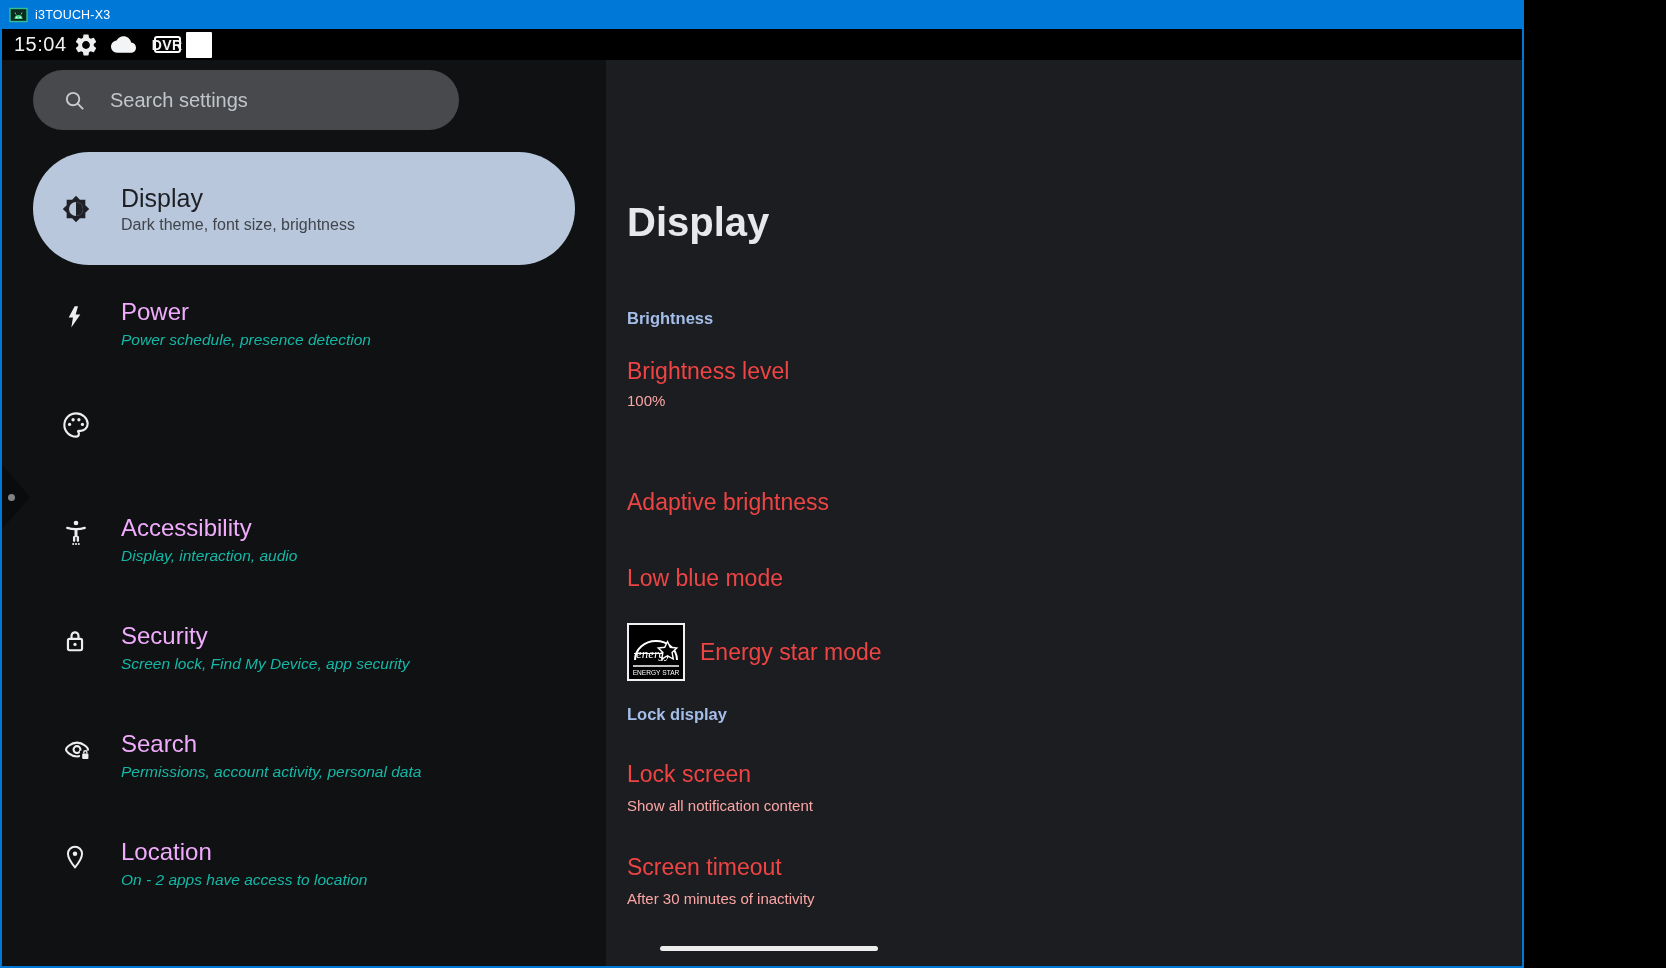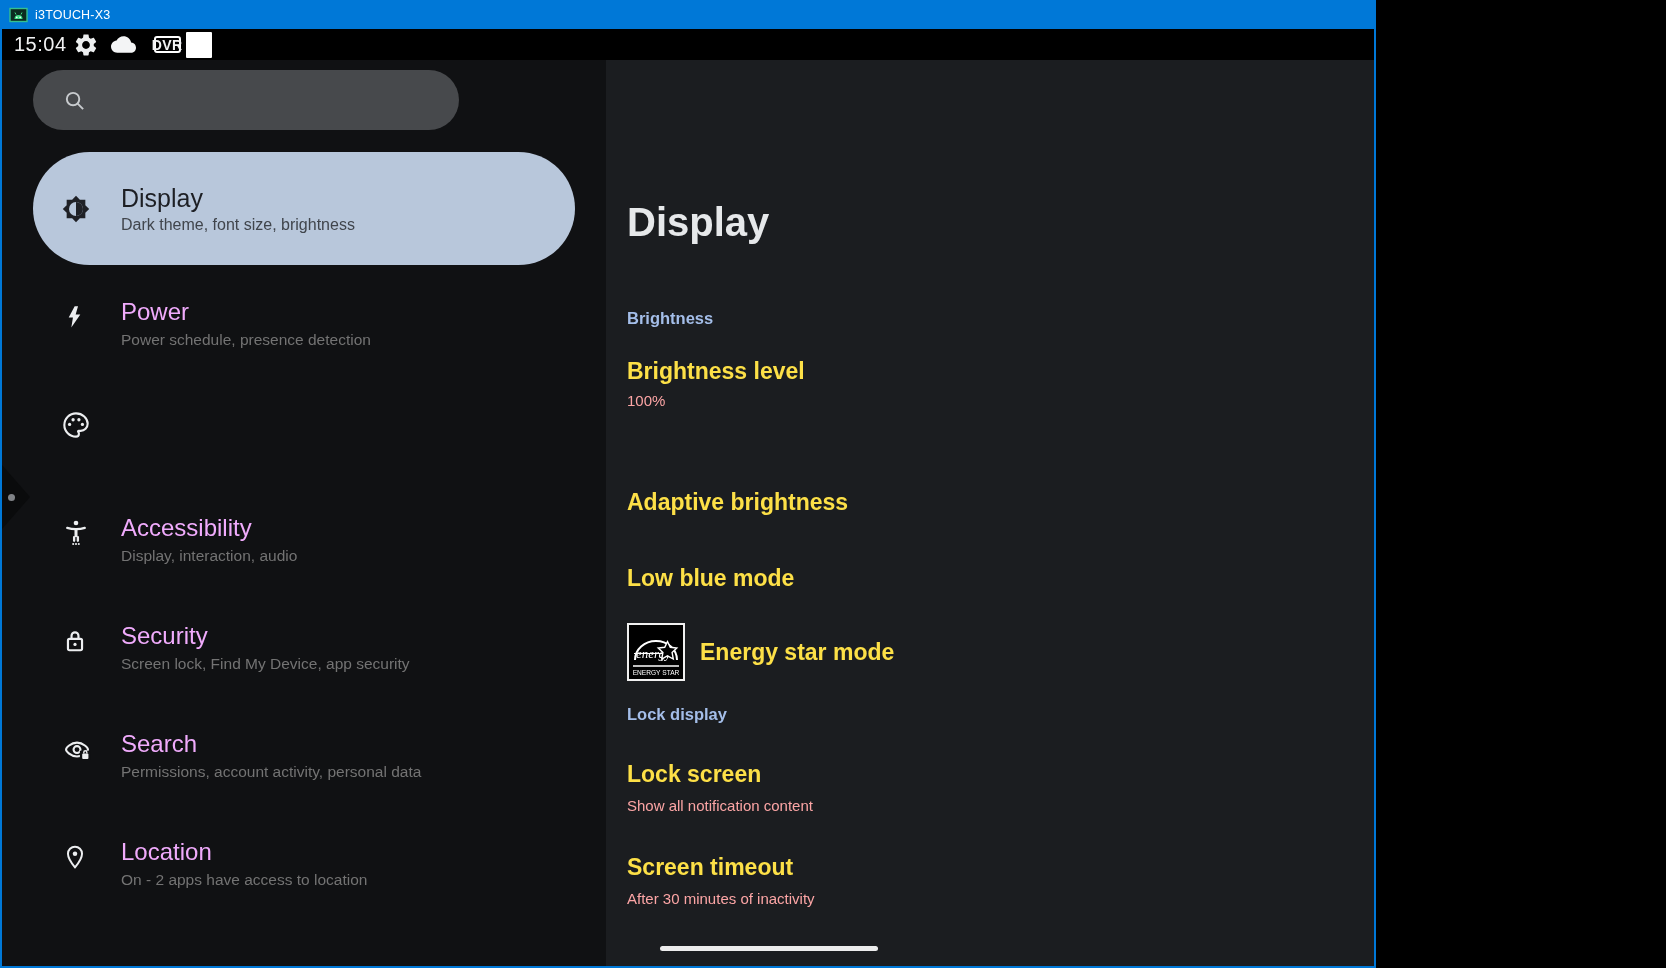--- a/index.html
+++ b/index.html
@@ -1,17 +1,17 @@
 <!DOCTYPE html>
 <html><head>
 <meta charset="utf-8">
 <style>
   * { margin:0; padding:0; box-sizing:border-box; }
   body { background:#000; font-family:"Liberation Sans", sans-serif; }
-  .window { position:relative; width:1376px; height:968px; overflow:hidden; background:#1b1d20; }
+  .window { position:relative; width:1524px; height:968px; overflow:hidden; background:#1b1d20; }
 
   
   .titlebar { position:absolute; left:0; top:0; width:1666px; height:29px; background:#0078d7;
               display:flex; align-items:center; color:#fff; }
   .titlebar-icon { margin-left:9px; width:19px; height:17px; display:flex; align-items:center; }
   .titlebar-title { margin-left:7px; font-size:12.5px; letter-spacing:.2px; }
   .win-controls { position:absolute; right:0; top:0; height:29px; display:flex; }
   .win-btn { width:46px; height:29px; display:flex; align-items:center; justify-content:center; }
 
   
@@ -38,27 +38,27 @@
               border-radius:57px; display:flex; align-items:center; }
   .nav-pill .ico { margin-left:29px; width:28px; height:28px; }
   .nav-pill .txt { margin-left:31px; }
   .pill-title { font-size:25px; line-height:32px; color:#1d1f24; }
   .pill-sub { font-size:16px; line-height:21px; color:#40454c; }
 
   .nav-item { position:absolute; left:0; width:604px; padding-left:60px; display:flex; }
   .nav-item .ico { width:28px; height:28px; margin-top:7px; flex:0 0 28px; }
   .nav-item .txt { margin-left:31px; }
   .nav-title { font-size:24px; line-height:31px; color:#f0abfc; }
-  .nav-sub { font-size:15.5px; line-height:21px; margin-top:2px; color:#737373; }
+  .nav-sub { font-size:15.5px; line-height:21px; margin-top:2px; color:#14b8a6;font-style:italic; }
 
   
   .content { position:absolute; left:606px; top:60px; width:1058px; height:906px; background:#1b1d20; }
   .page-title { position:absolute; left:21px; top:138px; font-size:40px; line-height:48px; color:#e6e8ea; }
   .sec-label { position:absolute; left:21px; font-size:16.5px; font-weight:bold; color:#a4bee9; }
-  .row-title { position:absolute; left:21px; font-size:23px; line-height:30px; color:#fde047;font-weight:bold; }
+  .row-title { position:absolute; left:21px; font-size:23px; line-height:30px; color:#ef4444; }
   .row-sub { position:absolute; left:21px; font-size:15px; line-height:21px; color:#fca5a5; }
 
   .toggle { position:absolute; left:969px; width:70px; height:40px; border-radius:20px; }
   .toggle .thumb { position:absolute; top:4px; width:32px; height:32px; border-radius:50%; }
   .toggle.on { background:#6e8195; }
   .toggle.on .thumb { left:34px; background:#cfe1fa; }
   .toggle.off { background:#3a3d41; }
   .toggle.off .thumb { left:4px; background:#8f9297; }
   .vdivider { position:absolute; left:944px; top:418px; width:2px; height:48px; background:#5c6065; }
 
@@ -135,20 +135,21 @@
     </span>
   </div>
 
   <div class="sidebar">
 
     <div class="searchbar">
       <svg width="23" height="23" viewBox="0 0 24 24" fill="none" stroke="#c8cbce" stroke-width="2">
           <circle cx="10.5" cy="10.5" r="6.5"></circle>
           <line x1="15.3" y1="15.3" x2="21" y2="21"></line>
         </svg>
+      <input type="text" placeholder="Search settings" style="">
     </div>
 
     <div class="nav-pill">
       <span class="ico">
         <svg width="28" height="28" viewBox="0 0 24 24">
           <path d="M20 15.31 23.31 12 20 8.69 V4 h-4.69 L12 .69 8.69 4 H4 v4.69 L.69 12 4 15.31 V20 h4.69 L12 23.31 15.31 20 H20 v-4.69z" fill="#1f2126"></path>
           <circle cx="12" cy="12" r="6" fill="#b8c7db"></circle>
           <path d="M12 6 a6 6 0 0 1 0 12 z" fill="#1f2126"></path>
         </svg>
       </span>

